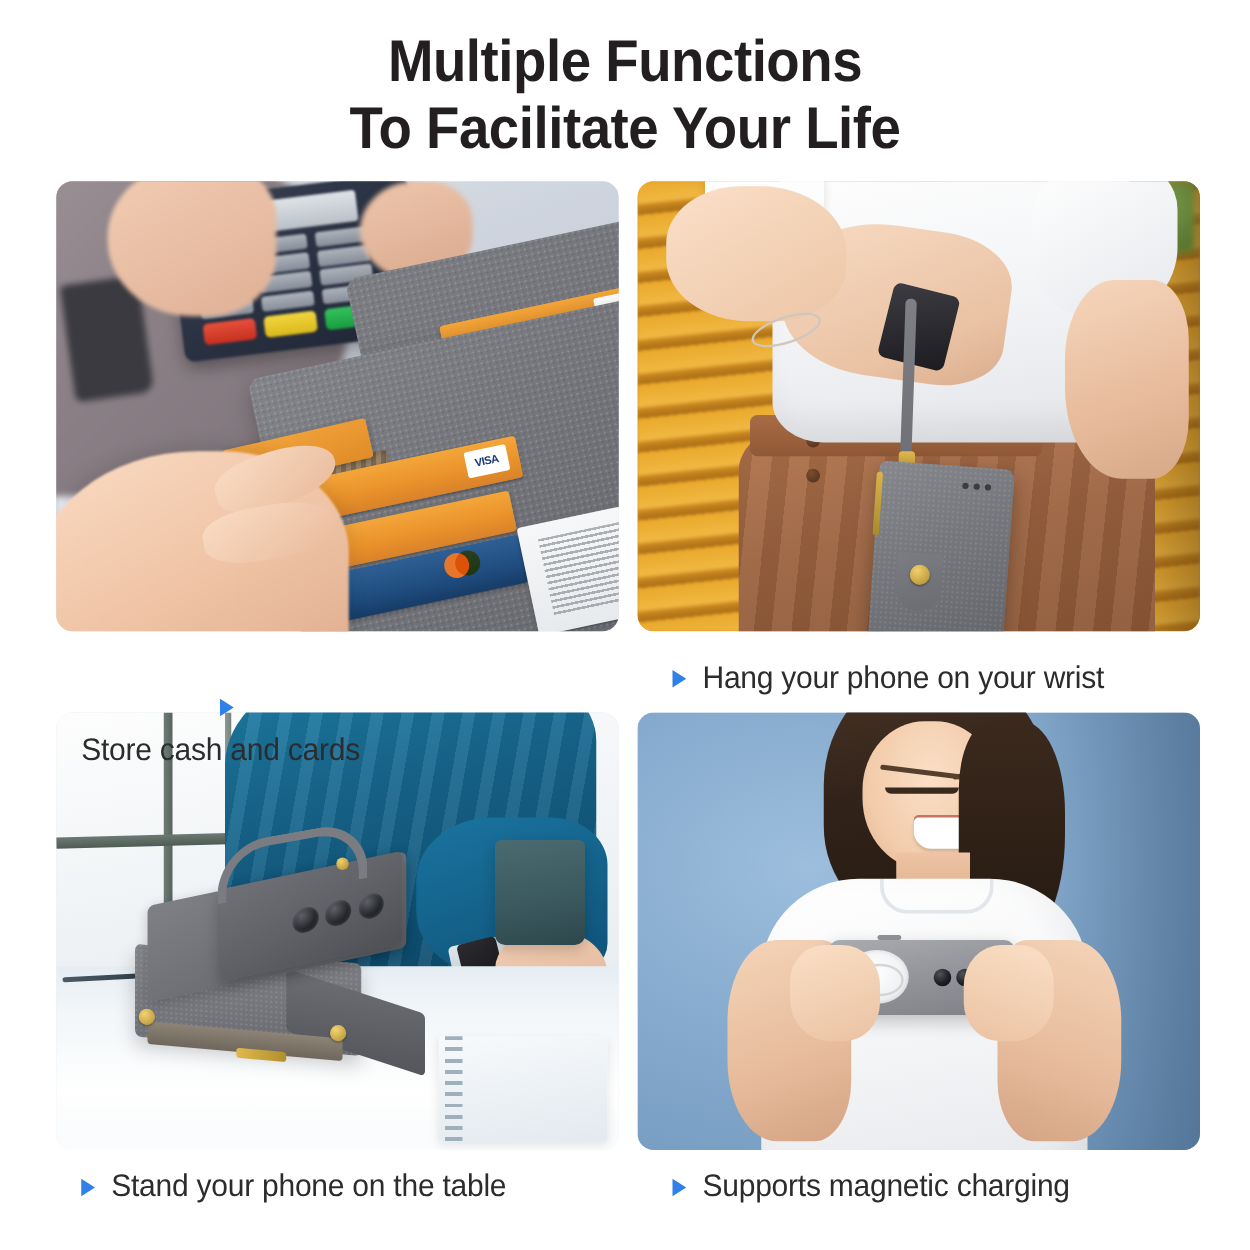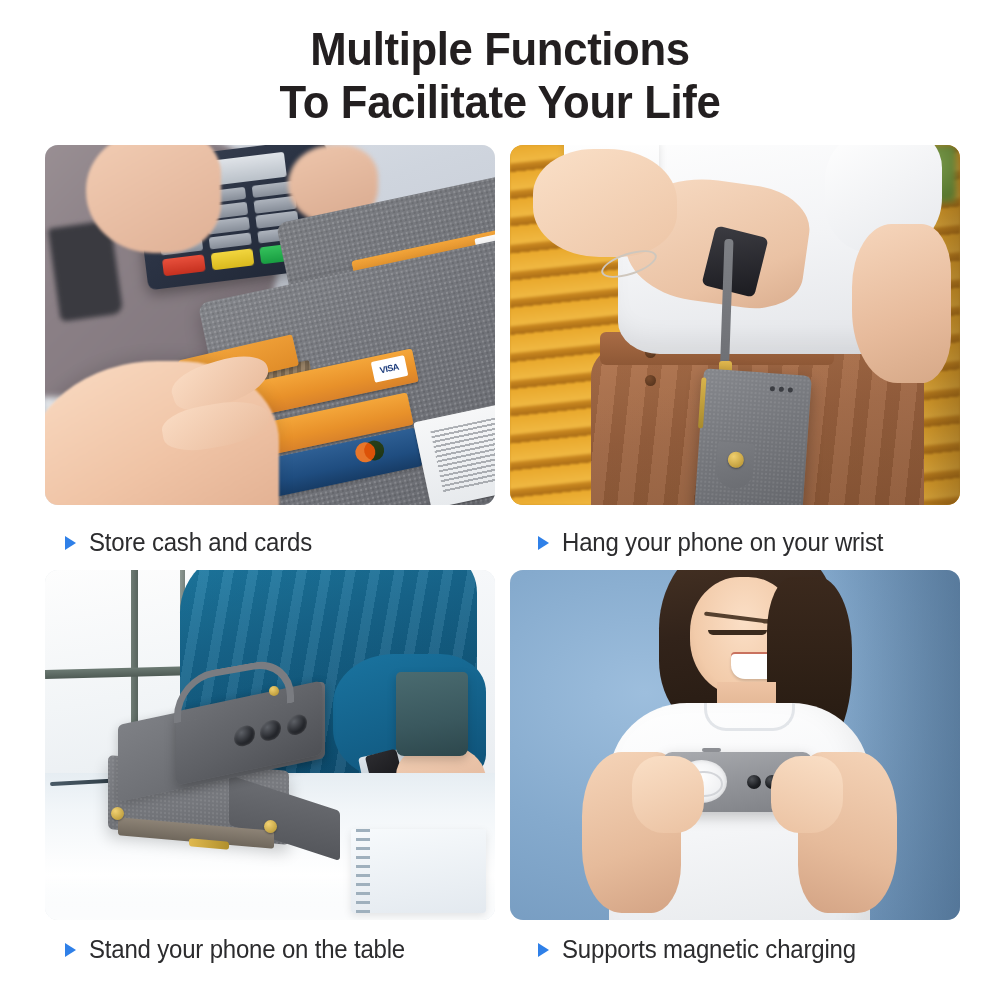--- a/index.html
+++ b/index.html
@@ -61,21 +61,21 @@
   }
 
   
   .caption {
     position: absolute;
     display: flex;
     align-items: center;
     gap: 13px;
     white-space: nowrap;
   }
-  .cap1 { left: 65px;  top: 528px; }
+  .cap1 { left: 65px;  top: 559px; flex-direction: column; }
   .cap2 { left: 538px; top: 528px; }
   .cap3 { left: 65px;  top: 935px; }
   .cap4 { left: 538px; top: 935px; }
 
   .bullet {
     width: 0; height: 0;
     border-left: 11px solid #2f80e8;
     border-top: 7px solid transparent;
     border-bottom: 7px solid transparent;
     flex: none;

